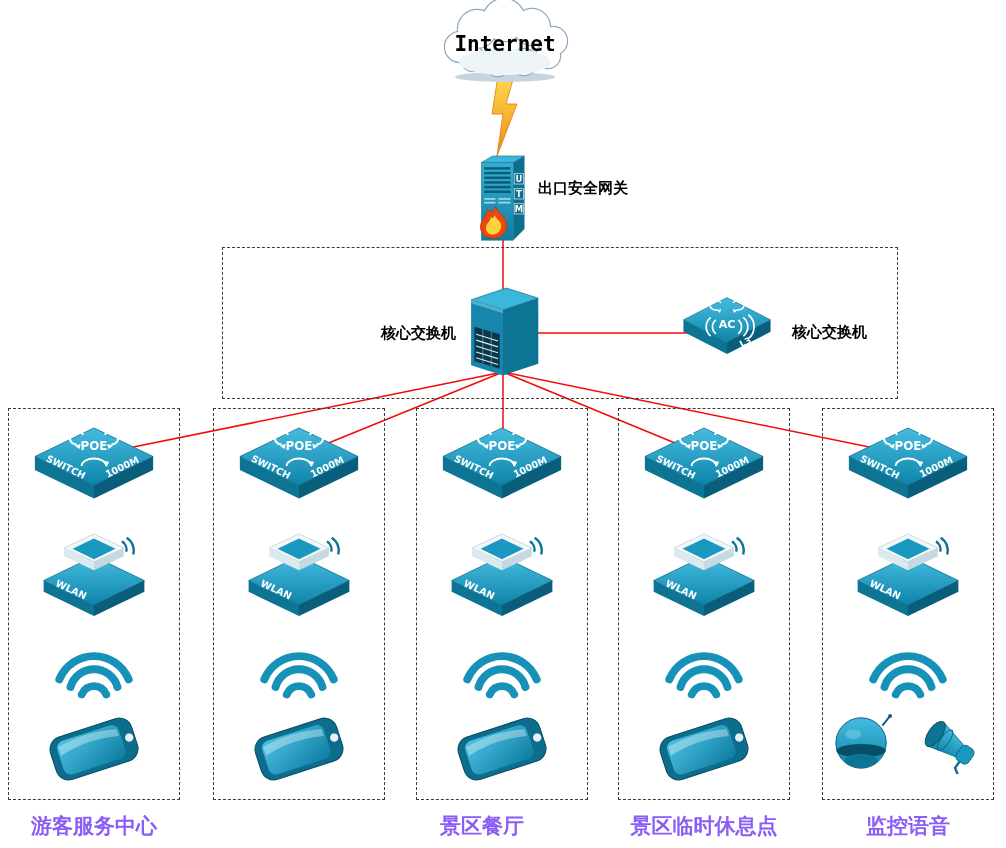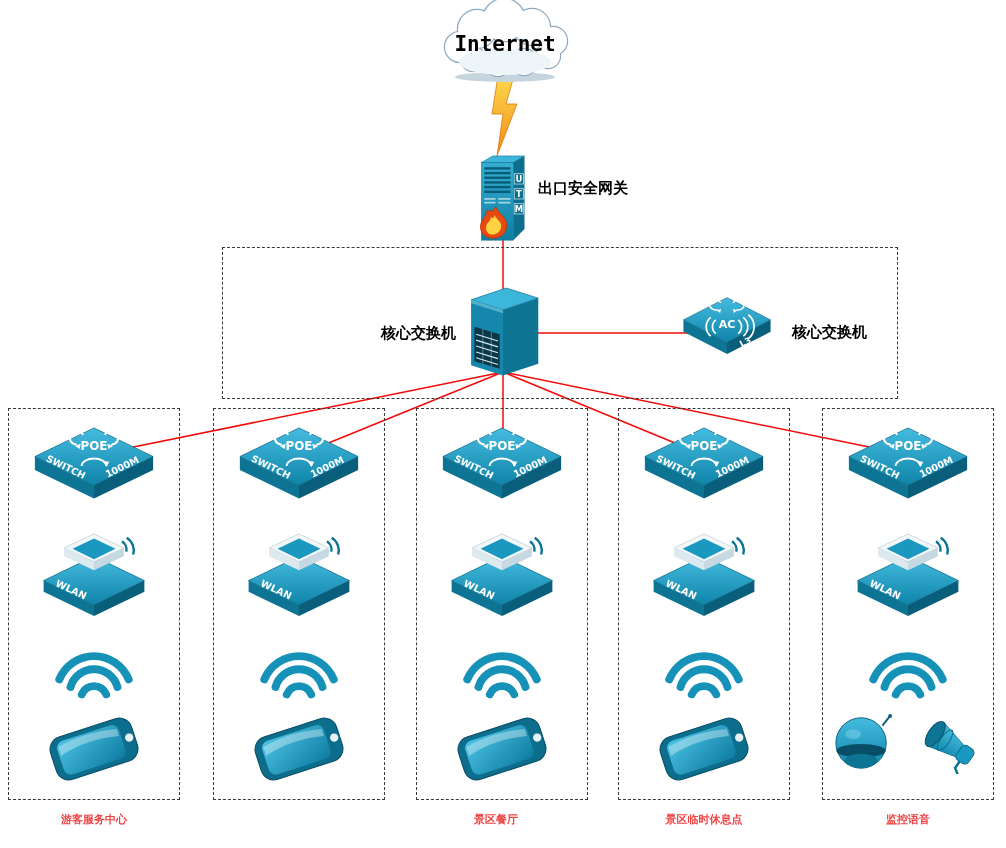--- a/index.html
+++ b/index.html
@@ -4,21 +4,21 @@
 <style>
   * { margin:0; padding:0; box-sizing:border-box; }
   html,body { background:#ffffff; }
   body { font-family:"DejaVu Sans","Liberation Sans",sans-serif; }
   .canvas { position:relative; width:1006px; height:848px; background:#fff; overflow:hidden;padding-left:14px; }
   .overlay { position:absolute; left:0; top:0; z-index:0; }
   .dashed-box { position:absolute; border:1px dashed #3a3a3a; z-index:1; pointer-events:none; }
   .dev { position:absolute; z-index:2; }
   .dev svg { display:block; width:100%; height:100%; }
   .lbl { position:absolute; z-index:3; font-weight:bold; font-size:15px; color:#000; white-space:nowrap; }
-  .zone-label { position:absolute; z-index:3; font-weight:bold; font-size:11px; color:#ef4444; text-align:center; }
+  .zone-label { position:absolute; z-index:3; font-weight:bold; font-size:21px; color:#8b5cf6; text-align:center; }
   svg text { font-family:"DejaVu Sans","Liberation Sans",sans-serif; }
   .cloud-text { font-family:"DejaVu Sans Mono","Liberation Mono",monospace; }
 </style>
 </head>
 <body>
 
 <div class="canvas">
 
   <svg width="0" height="0" style="position:absolute" aria-hidden="true">
     <defs>
@@ -346,17 +346,17 @@
         <use href="#sym-camera"></use>
       </svg>
     </div>
   <div class="dev" style="left:922px;top:716px;width:62px;height:58px">
       <svg viewBox="0 0 64 60">
         <use href="#sym-speaker"></use>
       </svg>
     </div>
 
   <div class="zone-label" style="left:4px;top:812px;width:180px">游客服务中心</div>
-  <div class="zone-label" style="left:406px;top:812px;width:180px">景区餐厅</div>
+  <div class="zone-label" style="left:392px;top:812px;width:180px">景区餐厅</div>
   <div class="zone-label" style="left:614px;top:812px;width:180px">景区临时休息点</div>
   <div class="zone-label" style="left:818px;top:812px;width:180px">监控语音</div>
 
 </div>
 
 </body></html>

